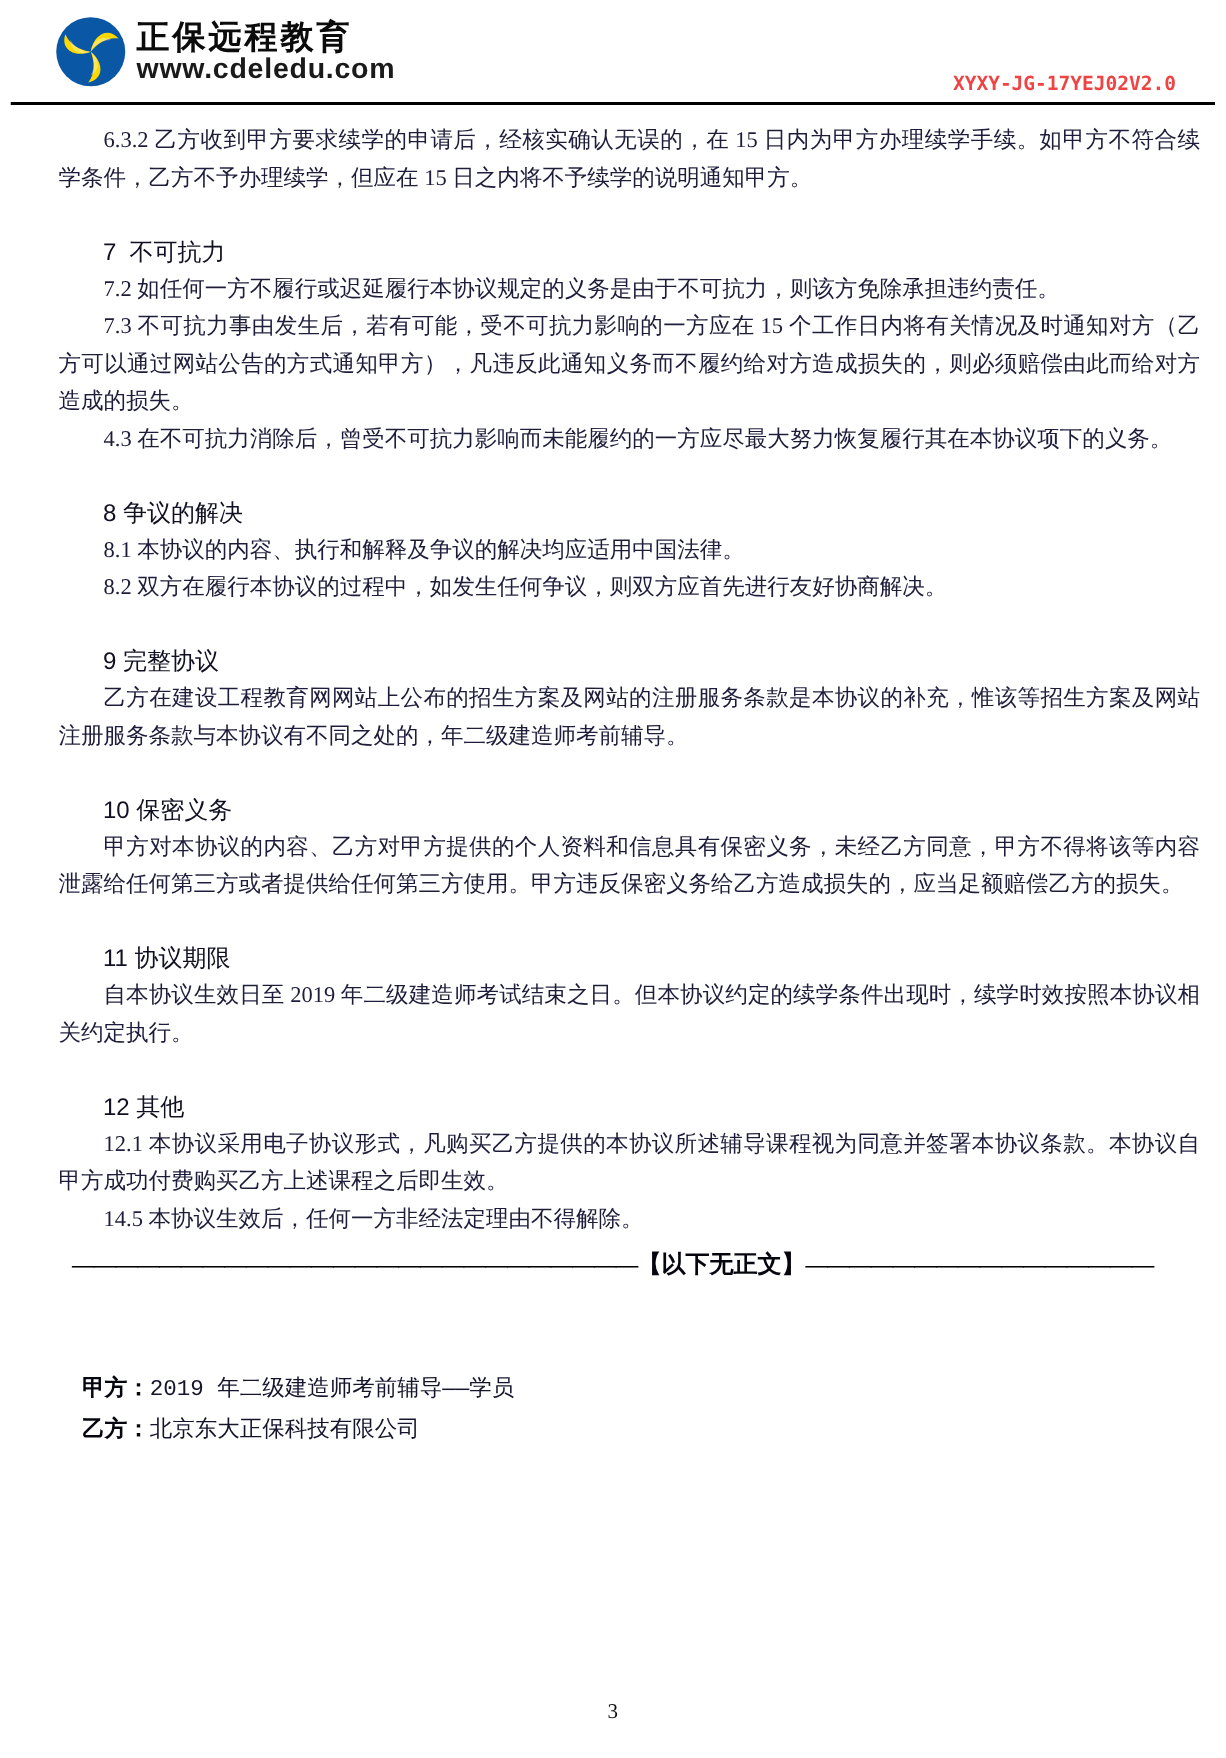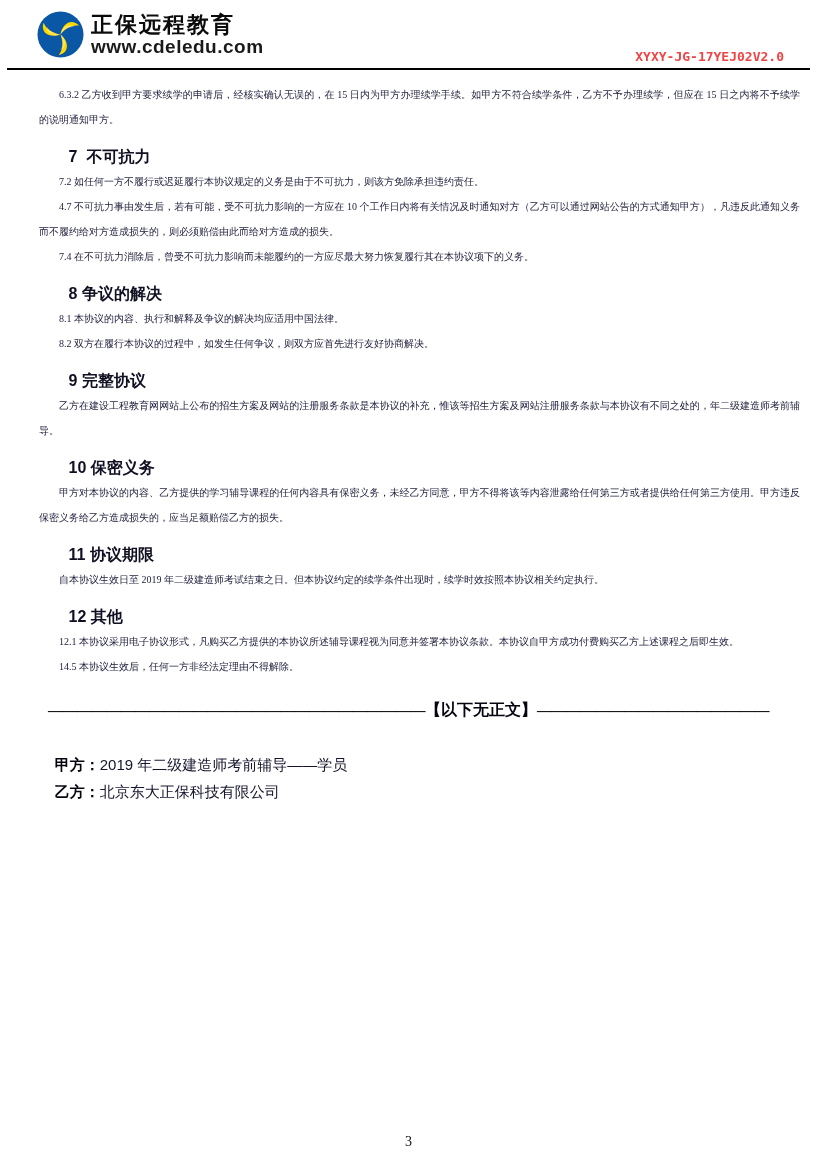--- a/index.html
+++ b/index.html
@@ -39,51 +39,51 @@
     position:absolute; right:26px; bottom:4px;
     font-family:"DejaVu Sans Mono", monospace;
     font-size:13px; font-weight:600; color:#ef4444;
     letter-spacing:0;
   }
   
   .main {
     padding:12px 10px 0 32px;
   }
   .para {
-    font-size:10px; line-height:25px;
+    font-size:15px; line-height:25px;
     text-align:justify;
     text-indent:2em;
     color:#1d1d3b;
   }
   .sec-heading {
     font-family:"Liberation Sans", sans-serif;
-    font-size:16px; line-height:25px; font-weight:bold;
+    font-size:16px; line-height:25px; font-weight:normal;
     color:#101022;
-    margin-top:12px;
+    margin-top:24px;
     text-indent:1.85em;
     white-space:pre-wrap;
   }
   
   .sep {
-    margin-top:18px;
+    margin-top:5px;
     font-size:15px; line-height:25px; font-weight:bold;
     color:#000;
     white-space:nowrap; overflow:hidden;
     padding-left:0.6em;
   }
   .sep .dashes { letter-spacing:-0.5px; }
   .sep .sep-label {
     font-family:"Liberation Sans", sans-serif;
     font-size:16px; font-weight:bold; color:#050510;
   }
   
   .signature {
-    margin-top:28px;
+    margin-top:56px;
     padding-left:1.05em;
-    font-family:Liberation Sans, sans-serif;
+    font-family:Liberation Mono, monospace;
     font-size:15px; line-height:27px;
     color:#14142c;
   }
   .sig-label { font-weight:bold; color:#050510; }
   
   .page-number {
     position:absolute; left:0; bottom:22px;
     width:100%;
     text-align:center;
     font-size:14px; color:#111;
@@ -112,32 +112,32 @@
     </div>
     <div class="doc-code">XYXY-JG-17YEJ02V2.0</div>
   </div>
 
   <div class="main">
 
     <p class="para">6.3.2 乙方收到甲方要求续学的申请后，经核实确认无误的，在 15 日内为甲方办理续学手续。如甲方不符合续学条件，乙方不予办理续学，但应在 15 日之内将不予续学的说明通知甲方。</p>
 
     <h2 class="sec-heading">7  不可抗力</h2>
     <p class="para">7.2 如任何一方不履行或迟延履行本协议规定的义务是由于不可抗力，则该方免除承担违约责任。</p>
-    <p class="para">4.7 不可抗力事由发生后，若有可能，受不可抗力影响的一方应在 10 个工作日内将有关情况及时通知对方（乙方可以通过网站公告的方式通知甲方），凡违反此通知义务而不履约给对方造成损失的，则必须赔偿由此而给对方造成的损失。</p>
-    <p class="para">7.4 在不可抗力消除后，曾受不可抗力影响而未能履约的一方应尽最大努力恢复履行其在本协议项下的义务。</p>
+    <p class="para">7.3 不可抗力事由发生后，若有可能，受不可抗力影响的一方应在 15 个工作日内将有关情况及时通知对方（乙方可以通过网站公告的方式通知甲方），凡违反此通知义务而不履约给对方造成损失的，则必须赔偿由此而给对方造成的损失。</p>
+    <p class="para">4.3 在不可抗力消除后，曾受不可抗力影响而未能履约的一方应尽最大努力恢复履行其在本协议项下的义务。</p>
 
     <h2 class="sec-heading">8 争议的解决</h2>
     <p class="para">8.1 本协议的内容、执行和解释及争议的解决均应适用中国法律。</p>
     <p class="para">8.2 双方在履行本协议的过程中，如发生任何争议，则双方应首先进行友好协商解决。</p>
 
     <h2 class="sec-heading">9 完整协议</h2>
     <p class="para">乙方在建设工程教育网网站上公布的招生方案及网站的注册服务条款是本协议的补充，惟该等招生方案及网站注册服务条款与本协议有不同之处的，年二级建造师考前辅导。</p>
 
     <h2 class="sec-heading">10 保密义务</h2>
-    <p class="para">甲方对本协议的内容、乙方提供的学习辅导课程的任何内容具有保密义务，未经乙方同意，甲方不得将该等内容泄露给任何第三方或者提供给任何第三方使用。甲方违反保密义务给乙方造成损失的，应当足额赔偿乙方的损失。</p>
+    <p class="para">甲方对本协议的内容、乙方对甲方提供的个人资料和信息具有保密义务，未经乙方同意，甲方不得将该等内容泄露给任何第三方或者提供给任何第三方使用。甲方违反保密义务给乙方造成损失的，应当足额赔偿乙方的损失。</p>
 
     <h2 class="sec-heading">11 协议期限</h2>
     <p class="para">自本协议生效日至 2019 年二级建造师考试结束之日。但本协议约定的续学条件出现时，续学时效按照本协议相关约定执行。</p>
 
     <h2 class="sec-heading">12 其他</h2>
     <p class="para">12.1 本协议采用电子协议形式，凡购买乙方提供的本协议所述辅导课程视为同意并签署本协议条款。本协议自甲方成功付费购买乙方上述课程之后即生效。</p>
     <p class="para">14.5 本协议生效后，任何一方非经法定理由不得解除。</p>
 
     <div class="sep"><span class="dashes">——————————————————————————</span><span class="sep-label">【以下无正文】</span><span class="dashes">————————————————</span></div>
 

